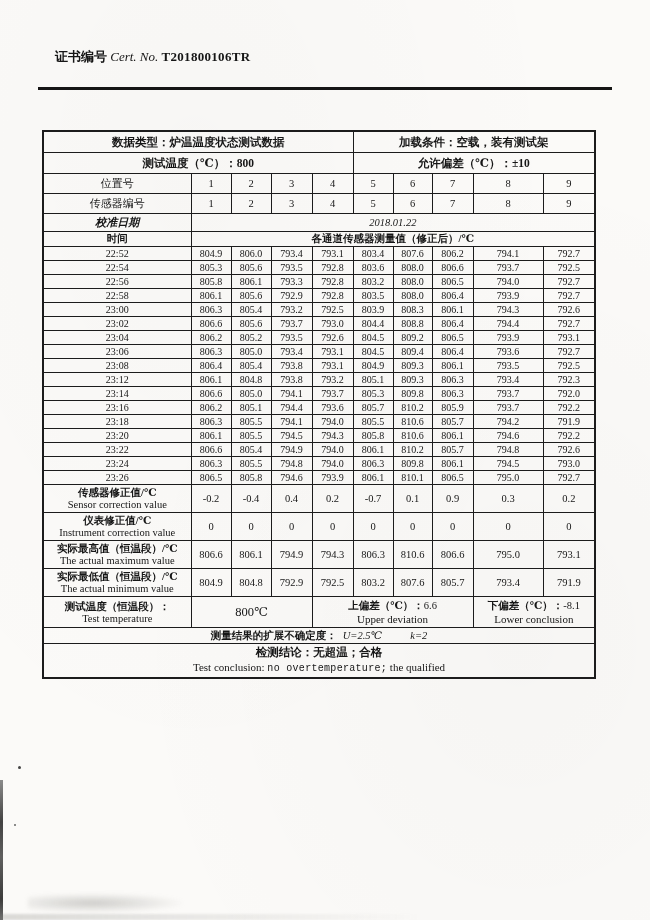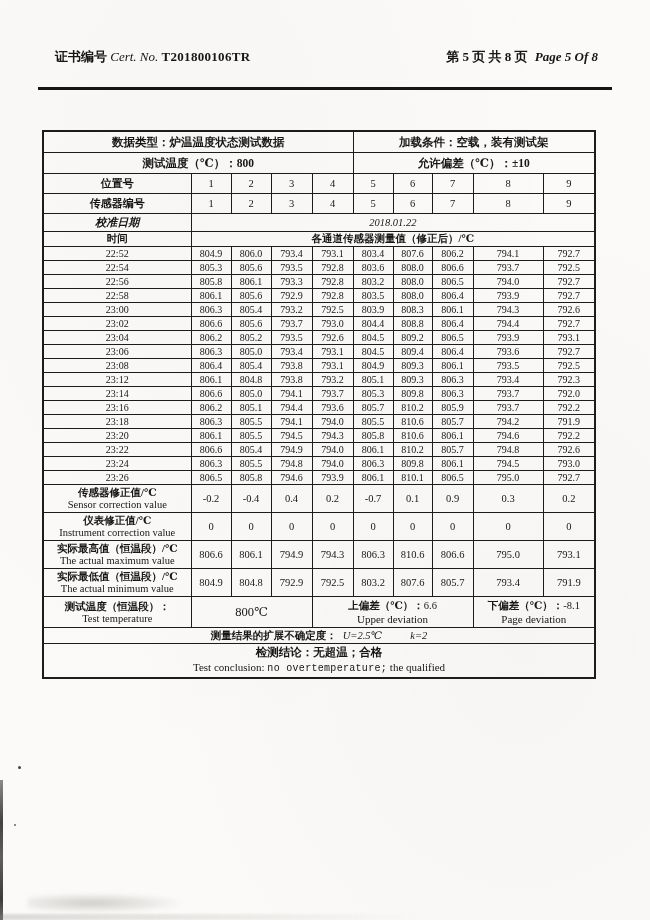--- a/index.html
+++ b/index.html
@@ -21,21 +21,21 @@
   .rule{position:absolute;top:87px;left:38px;width:574px;height:3px;background:#151515;}
   
   table.main{
     position:absolute;top:130px;left:42px;width:552px;
     border-collapse:collapse;table-layout:fixed;
     border:2px solid #1c1c1c;
   }
   table.main td{border:1px solid #1c1c1c;text-align:center;vertical-align:middle;padding:0 1px;overflow:hidden;white-space:nowrap;}
   .r-info td{height:20px;font-weight:bold;font-size:11.5px;margin-left:8px;}
   .r-head{height:20px;}
-  .r-head .lbl{font-weight:bold;font-size:11px;}
+  .r-head .lbl{font-weight:normal;font-size:11px;}
   .r-head td{font-size:10.5px;}
   .r-date{height:18px;}
   .r-date .lbl{font-weight:bold;font-size:11px;}
   .r-date td{font-size:10.5px;font-style:italic;}
   .r-timehdr{height:15px;}
   .r-timehdr td{font-weight:bold;font-size:10.5px;}
   .r-data{height:14px;}
   .r-data td{font-size:10px;}
   .r-two{height:28px;}
   .r-two td{font-size:10.5px;}
@@ -68,24 +68,20 @@
 </style>
 </head>
 <body>
 
 <div class="hdr">
   <div>
     <span class="zh-b">证书编号</span>
     <span class="it">Cert. No.</span>
     <span class="no">T201800106TR</span>
   </div>
-  <div>
-    <span class="zh-b">第 5 页 共 8 页</span>
-    <span class="pg-en">Page 5 Of 8</span>
-  </div>
 </div>
 <div class="rule"></div>
 
 <table class="main">
   <colgroup>
     <col style="width:148px">
       <col style="width:40px">
       <col style="width:40px">
       <col style="width:41px">
     <col style="width:41px">
@@ -409,21 +405,21 @@
         <div class="zh">测试温度（恒温段）：</div>
         <div class="en">Test temperature</div>
       </td>
       <td colspan="3" class="temp-val">800℃</td>
       <td colspan="4" class="dev">
         <div class="zh"><span>上偏差（℃）：</span><span class="val">6.6</span></div>
         <div class="en">Upper deviation</div>
       </td>
       <td colspan="2" class="dev">
         <div class="zh"><span>下偏差（℃）：</span><span class="val">-8.1</span></div>
-        <div class="en">Page deviation</div>
+        <div class="en">Lower conclusion</div>
       </td>
     </tr>
     <tr class="r-unc">
       <td colspan="10">
         <span class="u-lbl">测量结果的扩展不确定度：</span><span class="u-it">U=2.5℃</span><span class="k-it">k=2</span>
       </td>
     </tr>
     <tr class="r-concl">
       <td colspan="10">
         <div class="zh">检测结论：无超温；合格</div>

